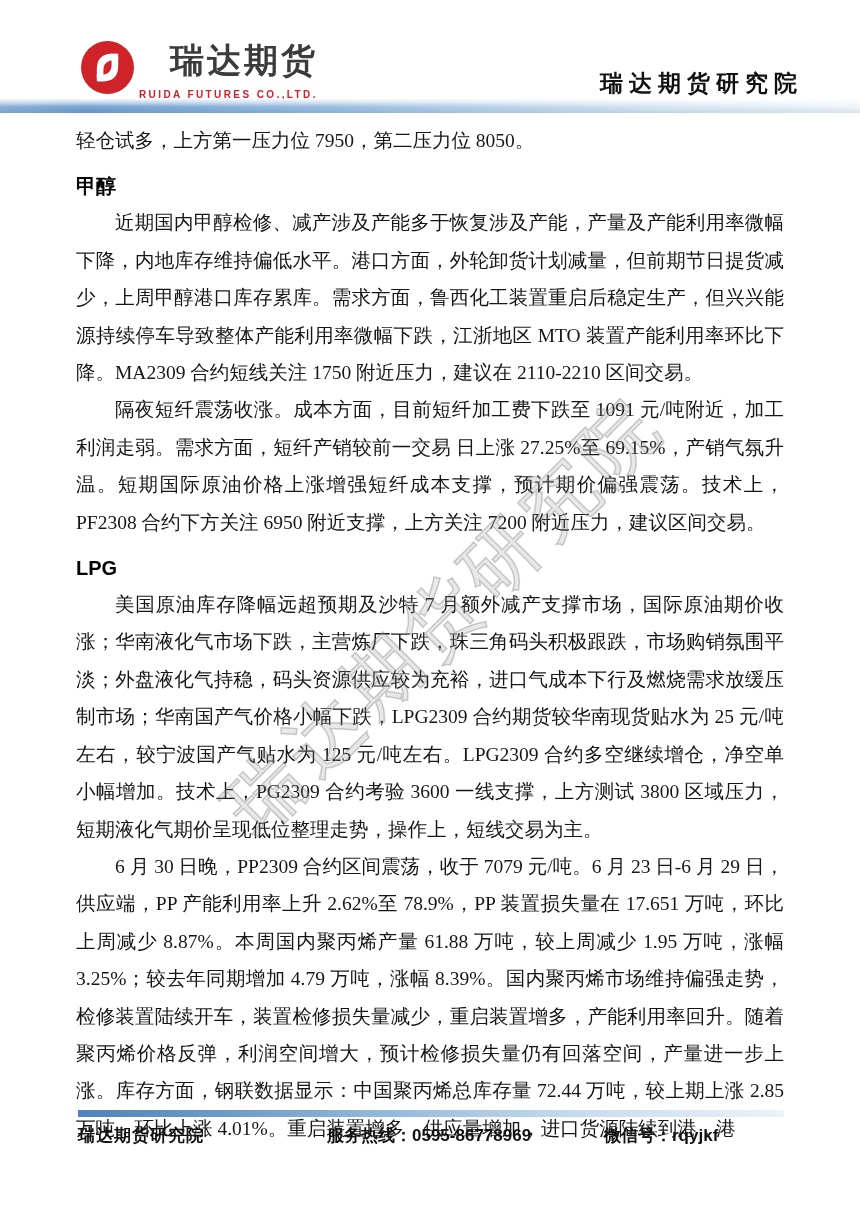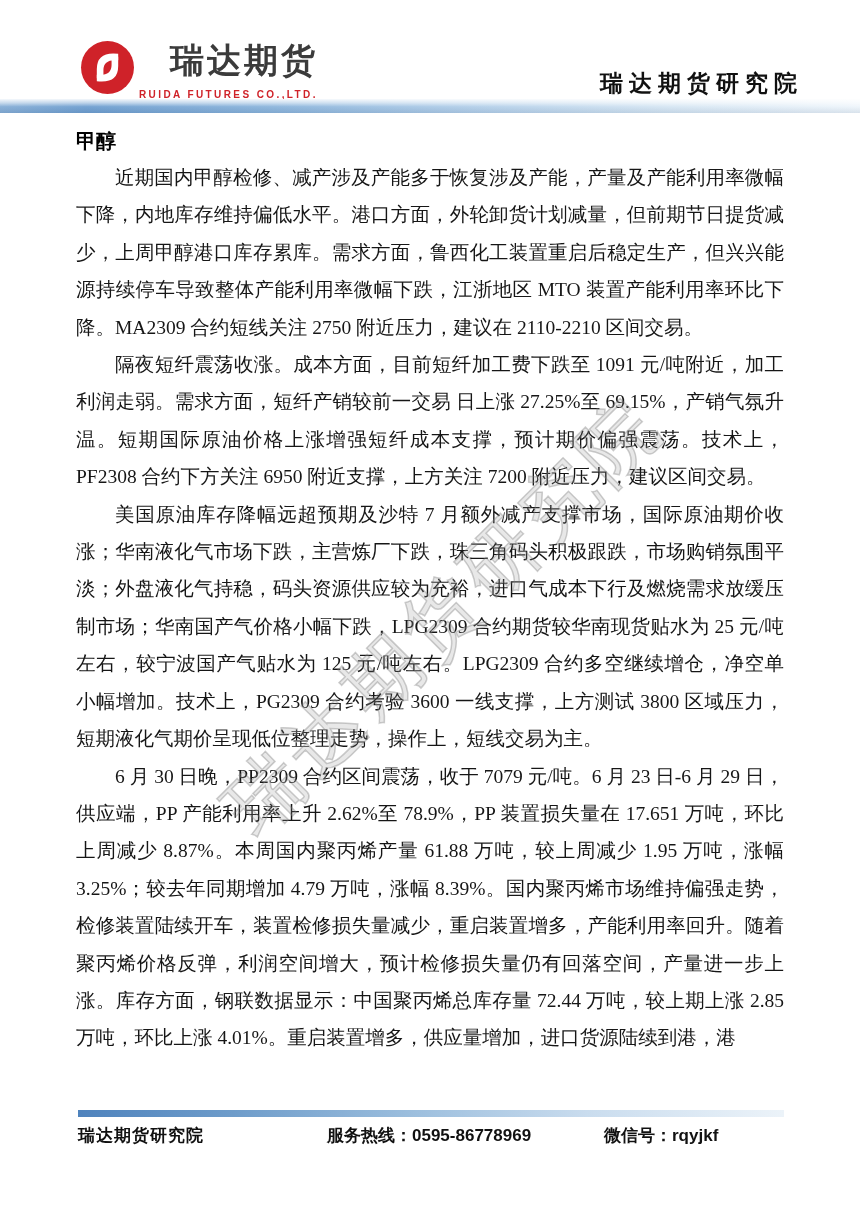--- a/index.html
+++ b/index.html
@@ -84,21 +84,21 @@
     color: #161616;
     z-index: 2;
   }
   .content p { text-indent: 2em; margin: 0; }
   .content p.no-indent { text-indent: 0; }
   .section-heading {
     font-family: "Liberation Sans", sans-serif;
     font-weight: bold;
     font-size: 20px;
     line-height: 30px;
-    margin: 4px 0 3px 0;
+    margin: 12px 0 3px 0;
     color: #000;
     text-align: left;
   }
 
   
   .footer-rule {
     position: absolute;
     left: 78px; top: 1110px;
     width: 706px; height: 7px;
     background: linear-gradient(90deg, #4f83bd 0%, #6e9cca 22%, #9dbfde 48%, #c9dcee 72%, #ecf3f9 100%);
@@ -133,26 +133,28 @@
         <span class="brand-en">RUIDA FUTURES CO.,LTD.</span>
       </div>
     </div>
     <div class="header-title">瑞达期货研究院</div>
     <div class="header-rule"></div>
   </div>
 
   <div class="watermark">瑞达期货研究院</div>
 
   <div class="content">
+    <p class="no-indent">轻仓试多，上方第一压力位 7950，第二压力位 8050。</p>
 
     <h2 class="section-heading">甲醇</h2>
-    <p>近期国内甲醇检修、减产涉及产能多于恢复涉及产能，产量及产能利用率微幅下降，内地库存维持偏低水平。港口方面，外轮卸货计划减量，但前期节日提货减少，上周甲醇港口库存累库。需求方面，鲁西化工装置重启后稳定生产，但兴兴能源持续停车导致整体产能利用率微幅下跌，江浙地区 MTO 装置产能利用率环比下降。MA2309 合约短线关注 2750 附近压力，建议在 2110-2210 区间交易。</p>
+    <p>近期国内甲醇检修、减产涉及产能多于恢复涉及产能，产量及产能利用率微幅下降，内地库存维持偏低水平。港口方面，外轮卸货计划减量，但前期节日提货减少，上周甲醇港口库存累库。需求方面，鲁西化工装置重启后稳定生产，但兴兴能源持续停车导致整体产能利用率微幅下跌，江浙地区 MTO 装置产能利用率环比下降。MA2309 合约短线关注 1750 附近压力，建议在 2110-2210 区间交易。</p>
 
     <p>隔夜短纤震荡收涨。成本方面，目前短纤加工费下跌至 1091 元/吨附近，加工利润走弱。需求方面，短纤产销较前一交易 日上涨 27.25%至 69.15%，产销气氛升温。短期国际原油价格上涨增强短纤成本支撑，预计期价偏强震荡。技术上，PF2308 合约下方关注 6950 附近支撑，上方关注 7200 附近压力，建议区间交易。</p>
 
+    <h2 class="section-heading">LPG</h2>
     <p>美国原油库存降幅远超预期及沙特 7 月额外减产支撑市场，国际原油期价收涨；华南液化气市场下跌，主营炼厂下跌，珠三角码头积极跟跌，市场购销氛围平淡；外盘液化气持稳，码头资源供应较为充裕，进口气成本下行及燃烧需求放缓压制市场；华南国产气价格小幅下跌，LPG2309 合约期货较华南现货贴水为 25 元/吨左右，较宁波国产气贴水为 125 元/吨左右。LPG2309 合约多空继续增仓，净空单小幅增加。技术上，PG2309 合约考验 3600 一线支撑，上方测试 3800 区域压力，短期液化气期价呈现低位整理走势，操作上，短线交易为主。</p>
 
     <p>6 月 30 日晚，PP2309 合约区间震荡，收于 7079 元/吨。6 月 23 日-6 月 29 日，供应端，PP 产能利用率上升 2.62%至 78.9%，PP 装置损失量在 17.651 万吨，环比上周减少 8.87%。本周国内聚丙烯产量 61.88 万吨，较上周减少 1.95 万吨，涨幅 3.25%；较去年同期增加 4.79 万吨，涨幅 8.39%。国内聚丙烯市场维持偏强走势，检修装置陆续开车，装置检修损失量减少，重启装置增多，产能利用率回升。随着聚丙烯价格反弹，利润空间增大，预计检修损失量仍有回落空间，产量进一步上涨。库存方面，钢联数据显示：中国聚丙烯总库存量 72.44 万吨，较上期上涨 2.85 万吨，环比上涨 4.01%。重启装置增多，供应量增加，进口货源陆续到港，港</p>
   </div>
 
   <div class="footer-rule"></div>
   <div class="footer-row">
     <span class="footer-institute">瑞达期货研究院</span>
     <span class="footer-hotline">服务热线：0595-86778969</span>
     <span class="footer-wechat">微信号：rqyjkf</span>

